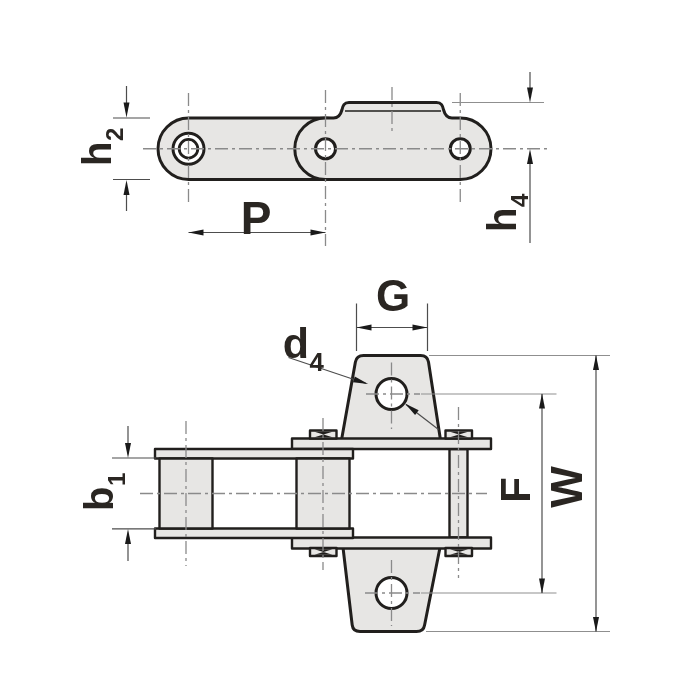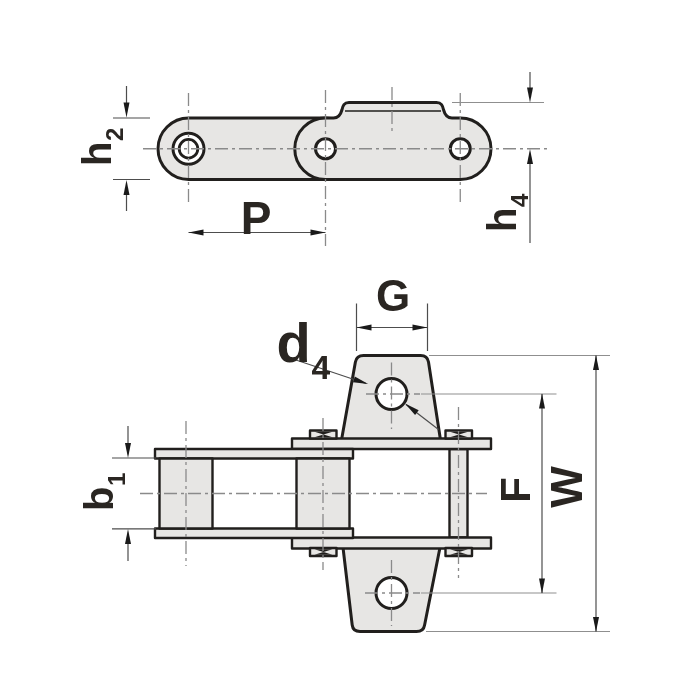--- a/index.html
+++ b/index.html
@@ -180,21 +180,21 @@
   </svg>
 
   <span class="lab rot" style="left:100px; top:147px; font-size:40px;"><span>h</span><sub>2</sub></span>
 
   <span class="lab" style="left:256px; top:222px; font-size:46px;"><span>P</span><sub></sub></span>
 
   <span class="lab rot" style="left:505px; top:213px; font-size:40px;"><span>h</span><sub>4</sub></span>
 
   <span class="lab" style="left:393px; top:300px; font-size:44px;"><span>G</span><sub></sub></span>
 
-  <span class="lab" style="left:303px; top:347px; font-size:56px;"><span>d</span><sub>4</sub></span>
+  <span class="lab" style="left:303px; top:347px; font-size:43px;"><span>d</span><sub>4</sub></span>
 
   <span class="lab rot" style="left:102px; top:492px; font-size:40px;"><span>b</span><sub>1</sub></span>
 
   <span class="lab rot" style="left:519px; top:490px; font-size:42px;"><span>F</span><sub></sub></span>
 
   <span class="lab rot" style="left:571px; top:487px; font-size:44px;"><span>W</span><sub></sub></span>
 
 </div>
 
 </body></html>

